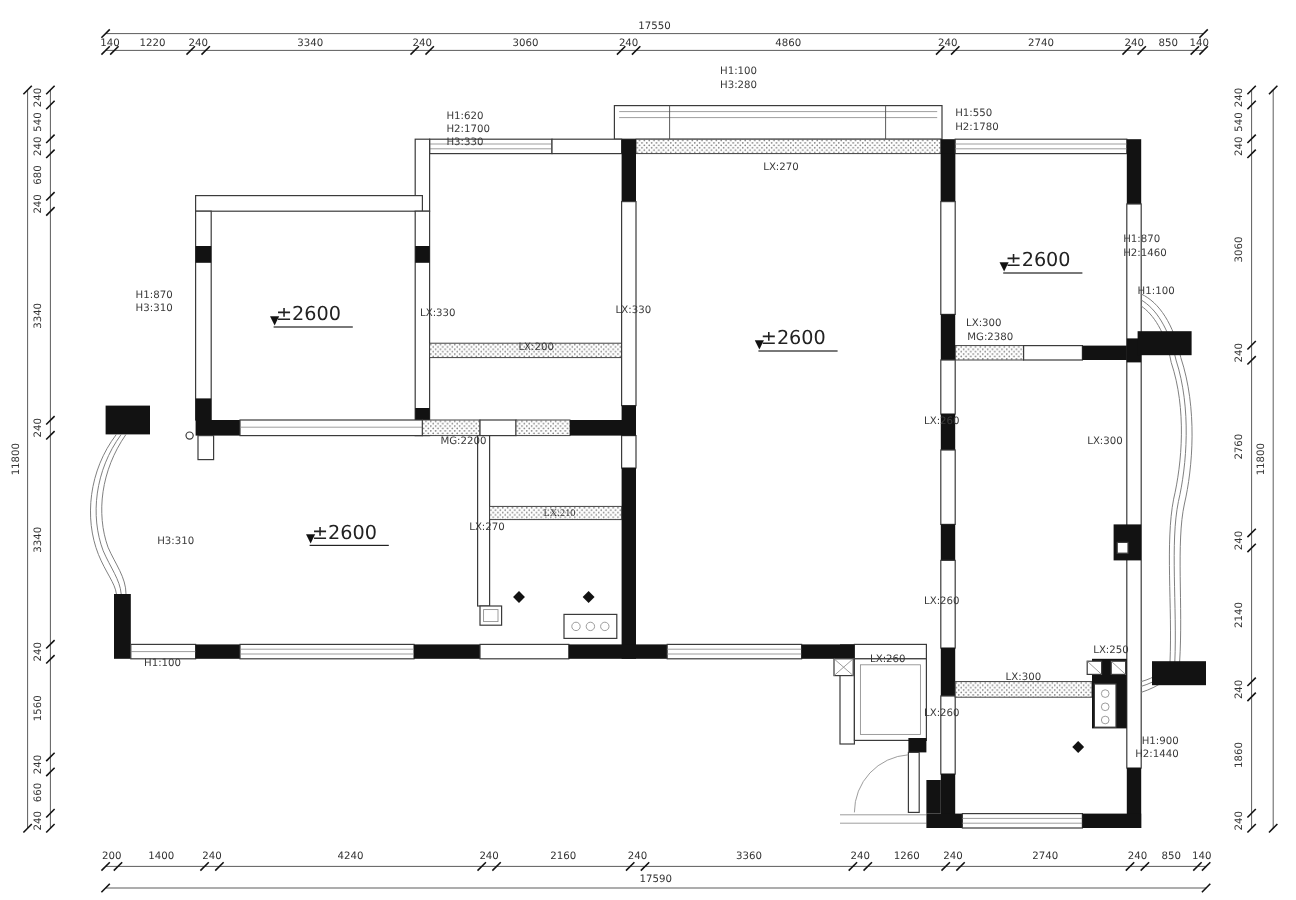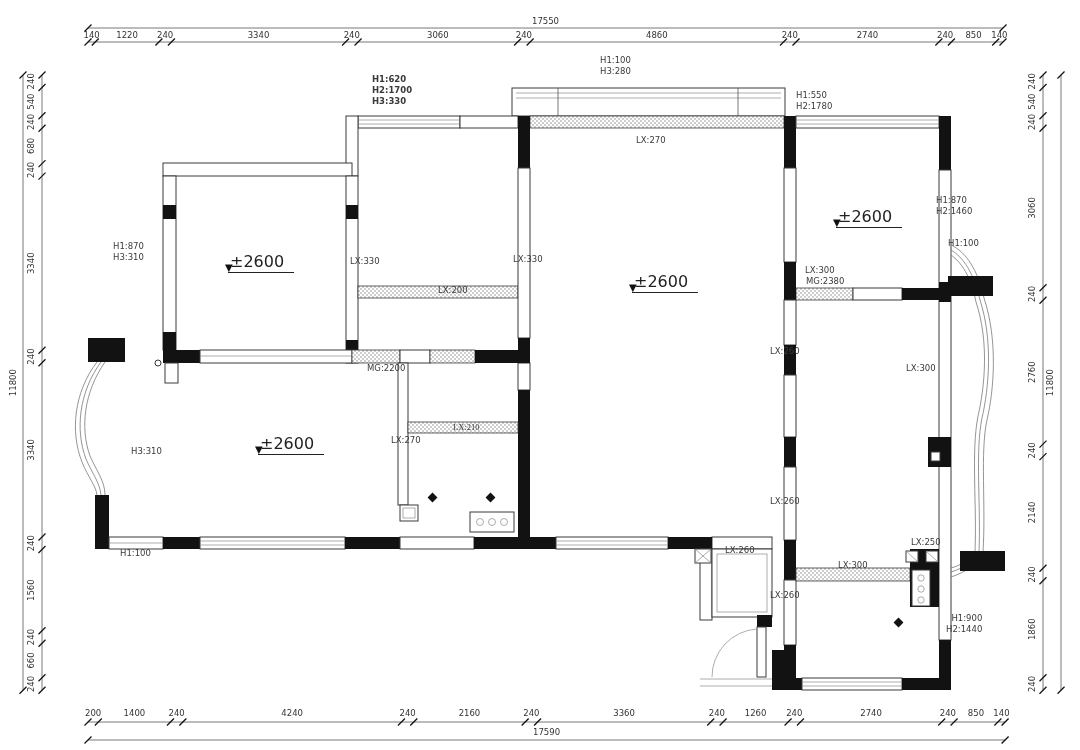--- a/index.html
+++ b/index.html
@@ -313,33 +313,33 @@
         <text x="1035" y="574.4724600000001" class="dimtxt" text-anchor="middle" transform="rotate(-90 1035 574.4724600000001)">240</text>
         <line x1="1039.5" y1="681.2037200000001" x2="1046.5" y2="674.2037200000001" class="tick"></line>
         <text x="1035" y="629.21631" class="dimtxt" text-anchor="middle" transform="rotate(-90 1035 629.21631)">1860</text>
         <line x1="1039.5" y1="693.7166000000001" x2="1046.5" y2="686.7166000000001" class="tick"></line>
         <text x="1035" y="683.9601600000001" class="dimtxt" text-anchor="middle" transform="rotate(-90 1035 683.9601600000001)">240</text>
       </g>
   </svg>
 
   
   <div id="labels">
-      <div class="ann" style="left: 372px; top: 74px; font-weight: bold;">H1:620
+      <div class="ann" style="left: 372px; top: 92px;">H1:620
 H2:1700
 H3:330</div>
       <div class="ann" style="left: 600px; top: 55px;">H1:100
 H3:280</div>
       <div class="ann" style="left: 796px; top: 90px;">H1:550
 H2:1780</div>
       <div class="ann" style="left: 636px; top: 135px;">LX:270</div>
       <div class="ann" style="left: 113px; top: 241px;">H1:870
 H3:310</div>
       <div class="ann" style="left: 350px; top: 256px;">LX:330</div>
       <div class="ann" style="left: 513px; top: 254px;">LX:330</div>
-      <div class="ann" style="left: 400px; top: 285px; padding-left: 38px;">LX:200</div>
+      <div class="ann" style="left: 432px; top: 285px;">LX:200</div>
       <div class="ann" style="left: 805px; top: 265px;">LX:300</div>
       <div class="ann" style="left: 806px; top: 276px;">MG:2380</div>
       <div class="ann" style="left: 936px; top: 195px;">H1:870
 H2:1460</div>
       <div class="ann" style="left: 948px; top: 238px;">H1:100</div>
       <div class="ann" style="left: 367px; top: 363px;">MG:2200</div>
       <div class="ann" style="left: 770px; top: 346px;">LX:260</div>
       <div class="ann" style="left: 906px; top: 363px;">LX:300</div>
       <div class="ann" style="left: 391px; top: 435px;">LX:270</div>
       <div class="ann" style="left: 453px; top: 422px; font-family: Liberation Serif, serif;">LX:210</div>

